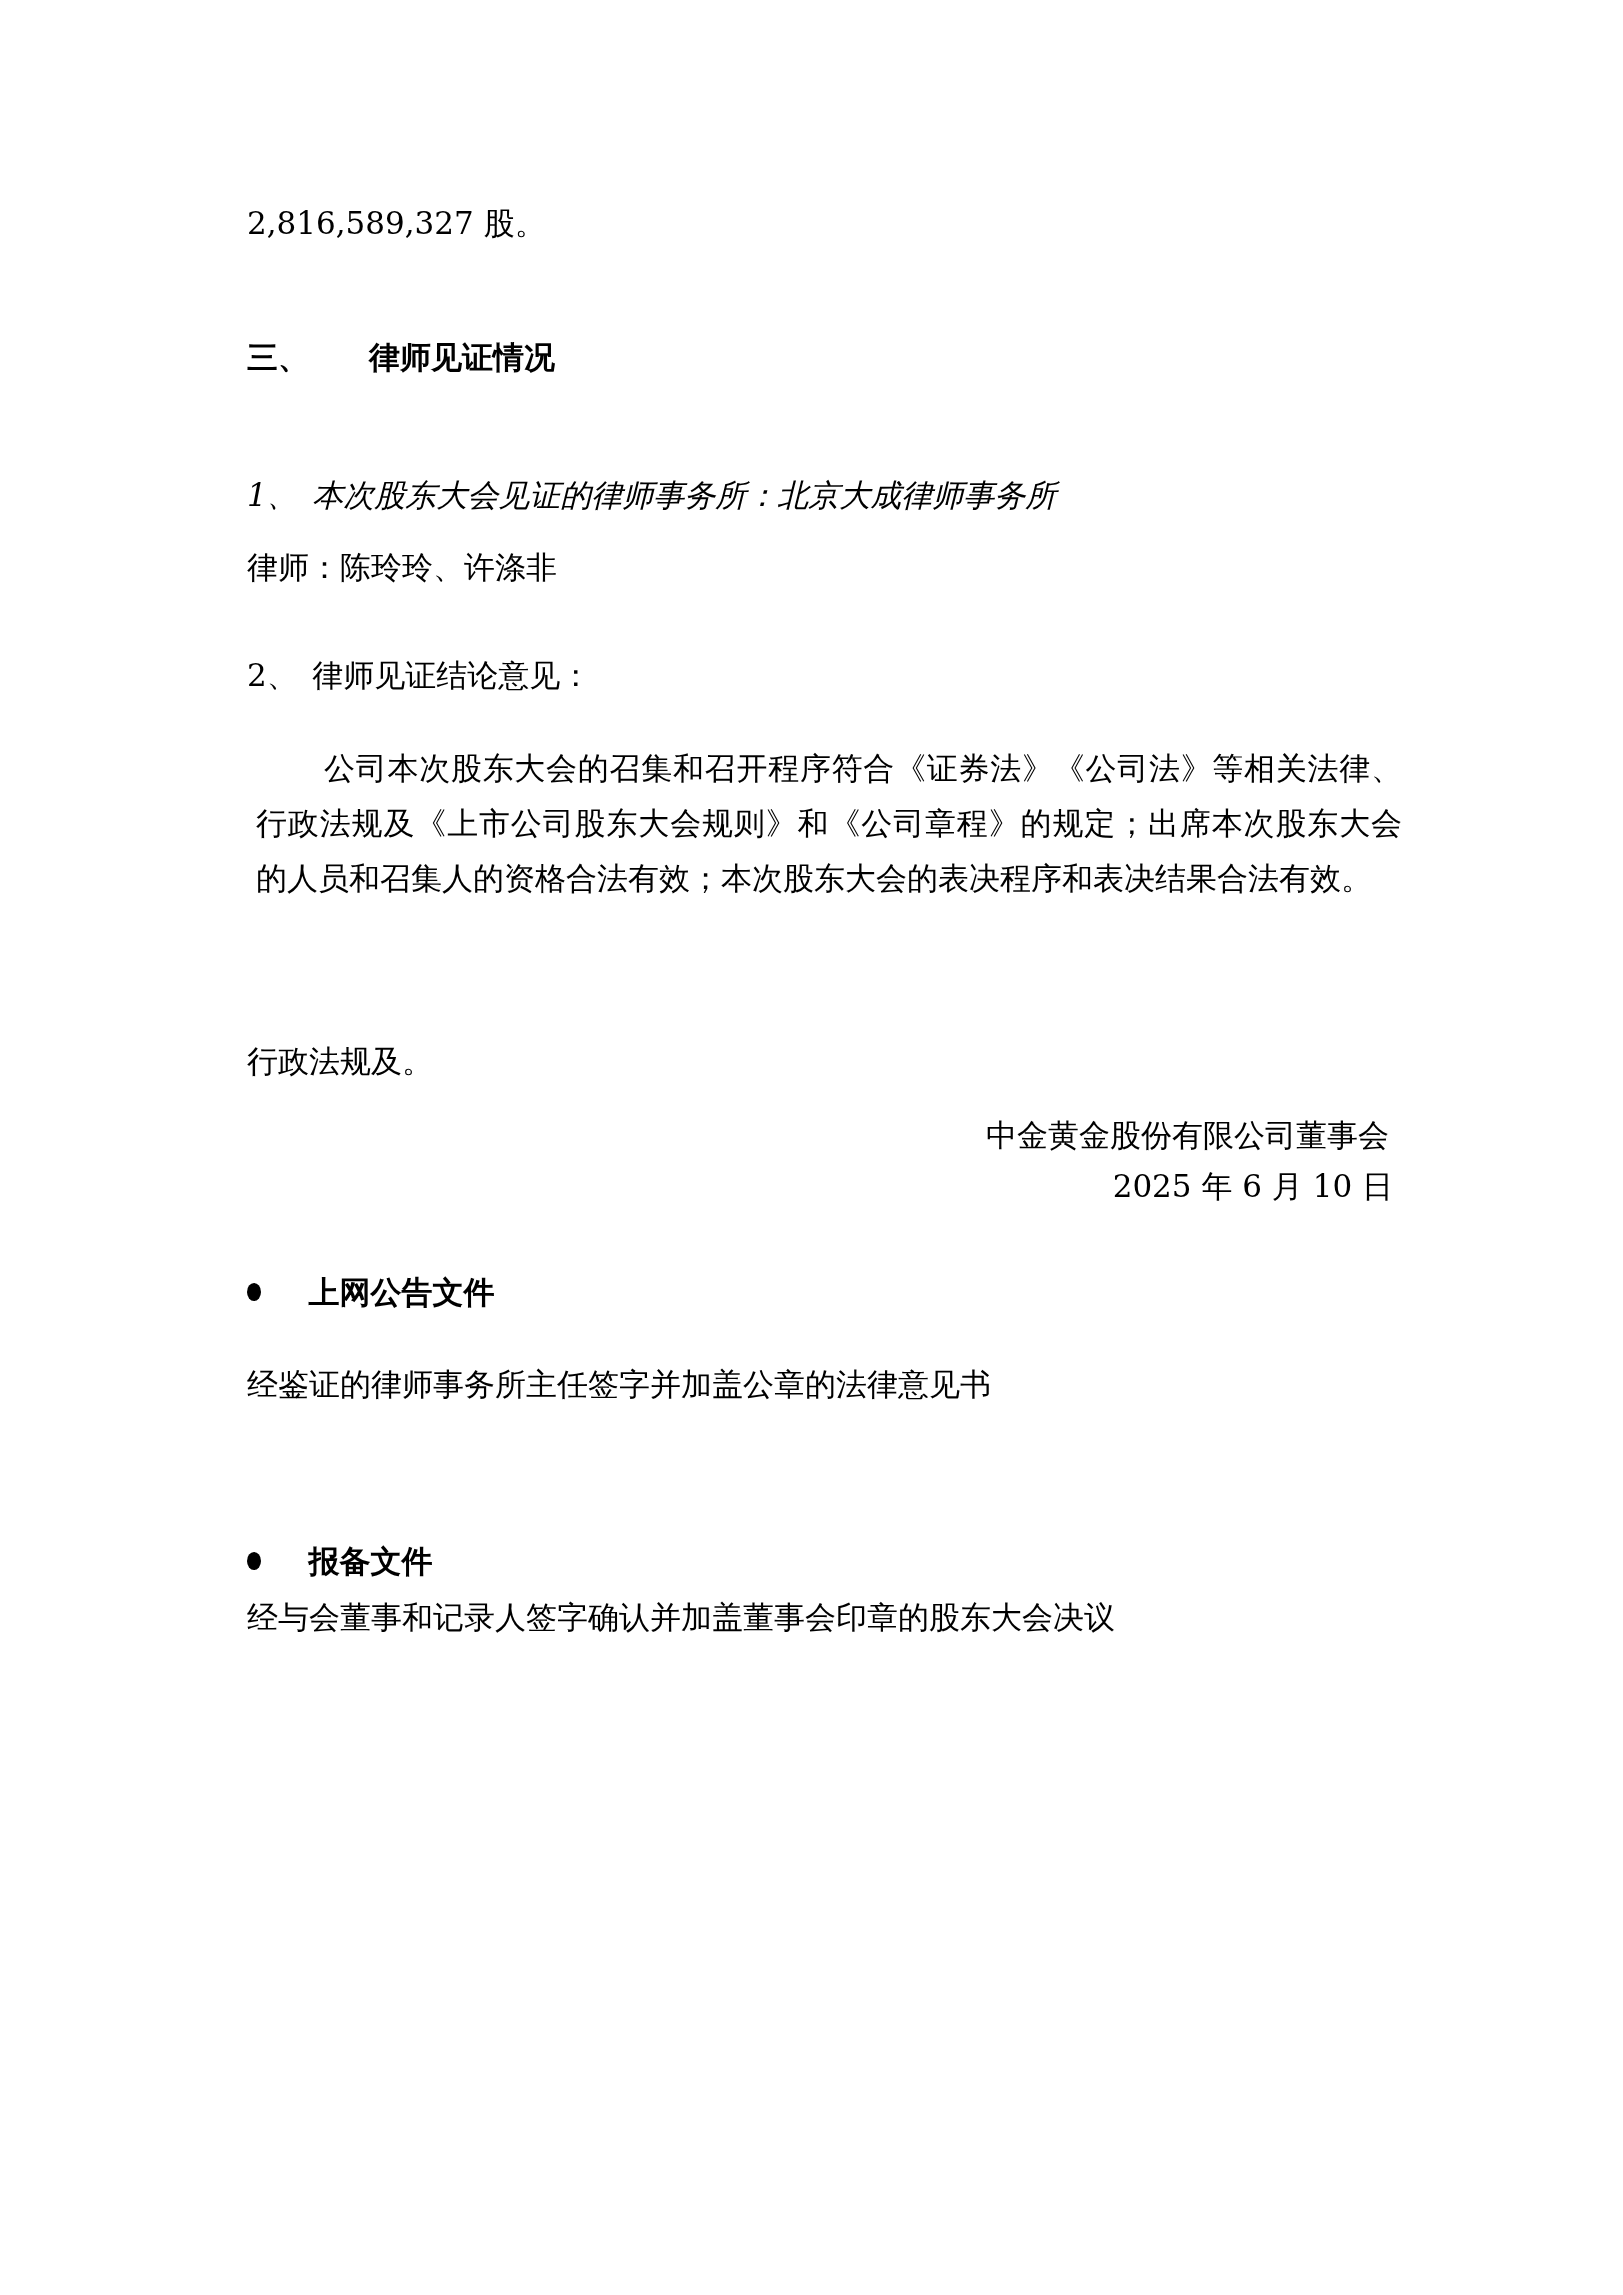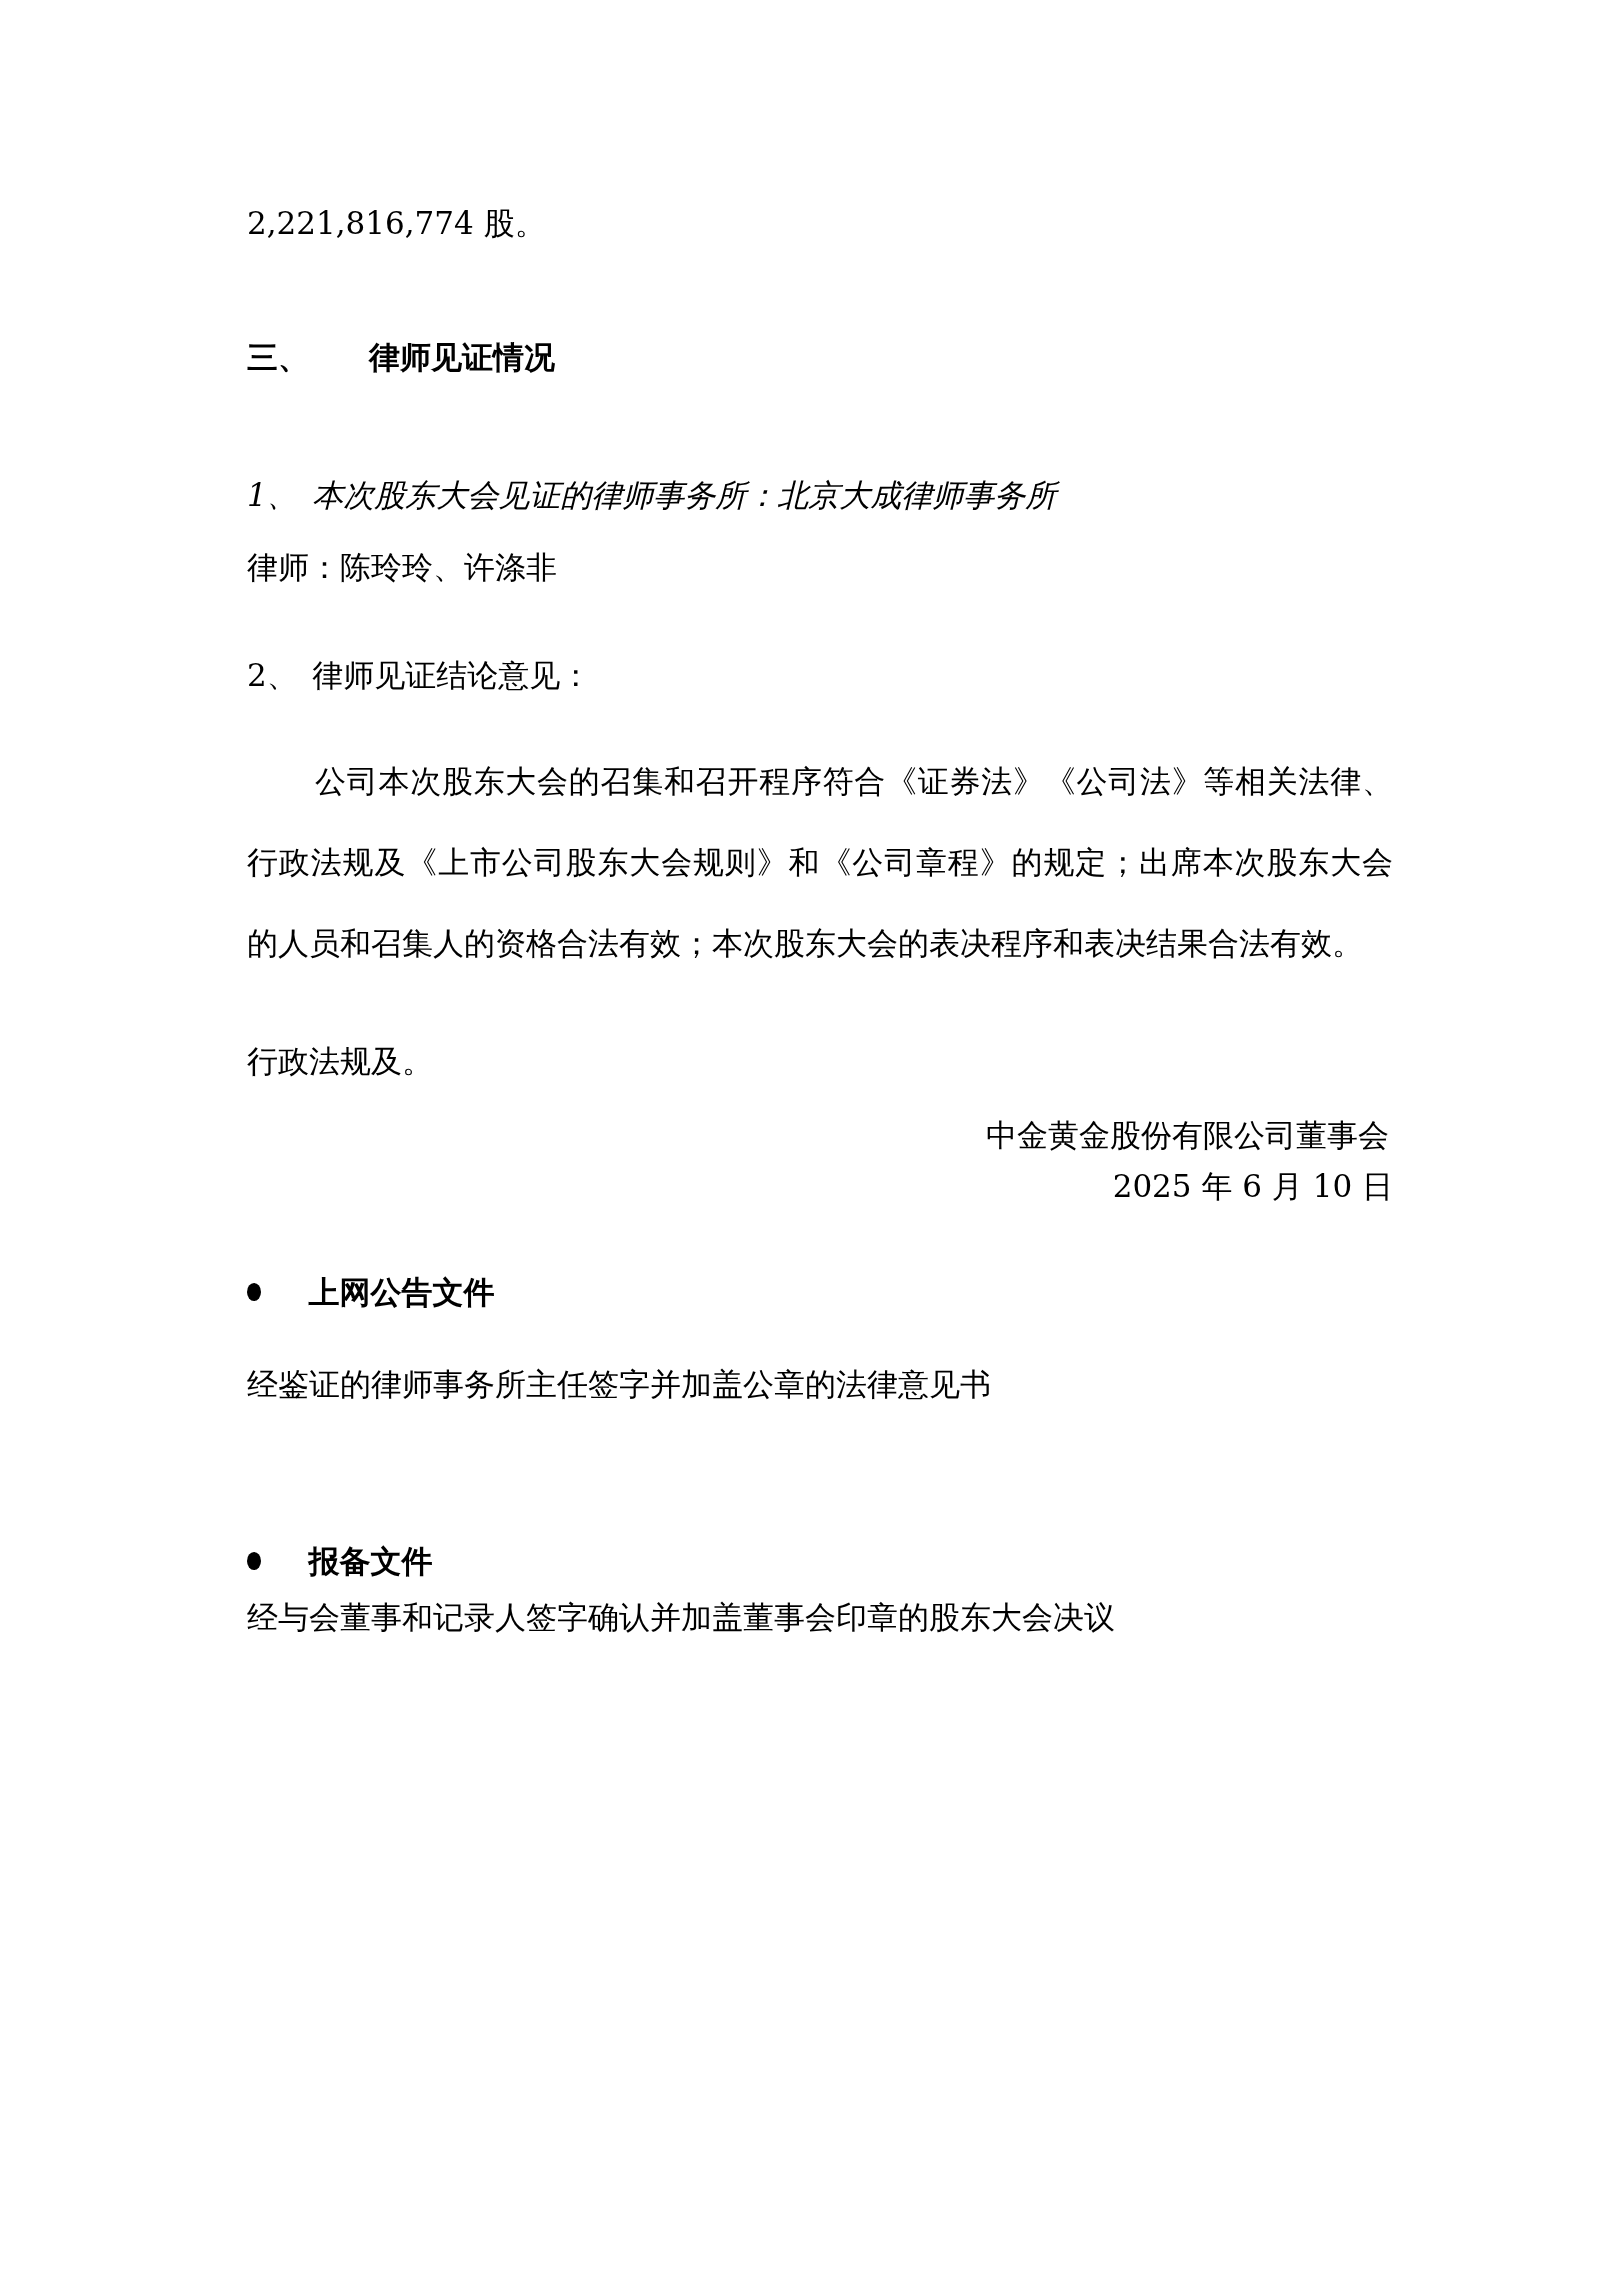--- a/index.html
+++ b/index.html
@@ -21,23 +21,23 @@
       position: absolute;
       left: 247px;
       white-space: nowrap;
     }
     .heading {
       font-family: "DejaVu Sans", "Liberation Sans", sans-serif;
       font-weight: bold;
     }
     .para {
       position: absolute;
-      left: 247px;
+      left: 256px;
       width: 1146px;
-      line-height: 81px;
+      line-height: 55px;
       text-align: justify;
       text-indent: 68px;
     }
     .right {
       position: absolute;
       right: 230px;
       white-space: nowrap;
       text-align: left;
       margin-left: 16px;
     }
@@ -53,21 +53,21 @@
       top: -2.6px;
     }
     .gap-wide { display: inline-block; width: 60px; }
     .gap-small { display: inline-block; width: 14.4px; }
   </style>
 </head>
 <body>
 
 <div>
 
-  <div class="line" style="top:208px;">2,221,816,774 股。</div>
+  <div class="line" style="top:208px;">2,816,589,327 股。</div>
 
   <div class="line heading" style="top:342px;">
     <span>三、</span><span class="gap-wide"></span><span>律师见证情况</span>
   </div>
 
   <div class="line" style="top:480px;font-style:italic;">
     <span>1、</span><span class="gap-small"></span><span>本次股东大会见证的律师事务所：北京大成律师事务所</span>
   </div>
 
   <div class="line" style="top:552px;">律师：陈玲玲、许涤非</div>

